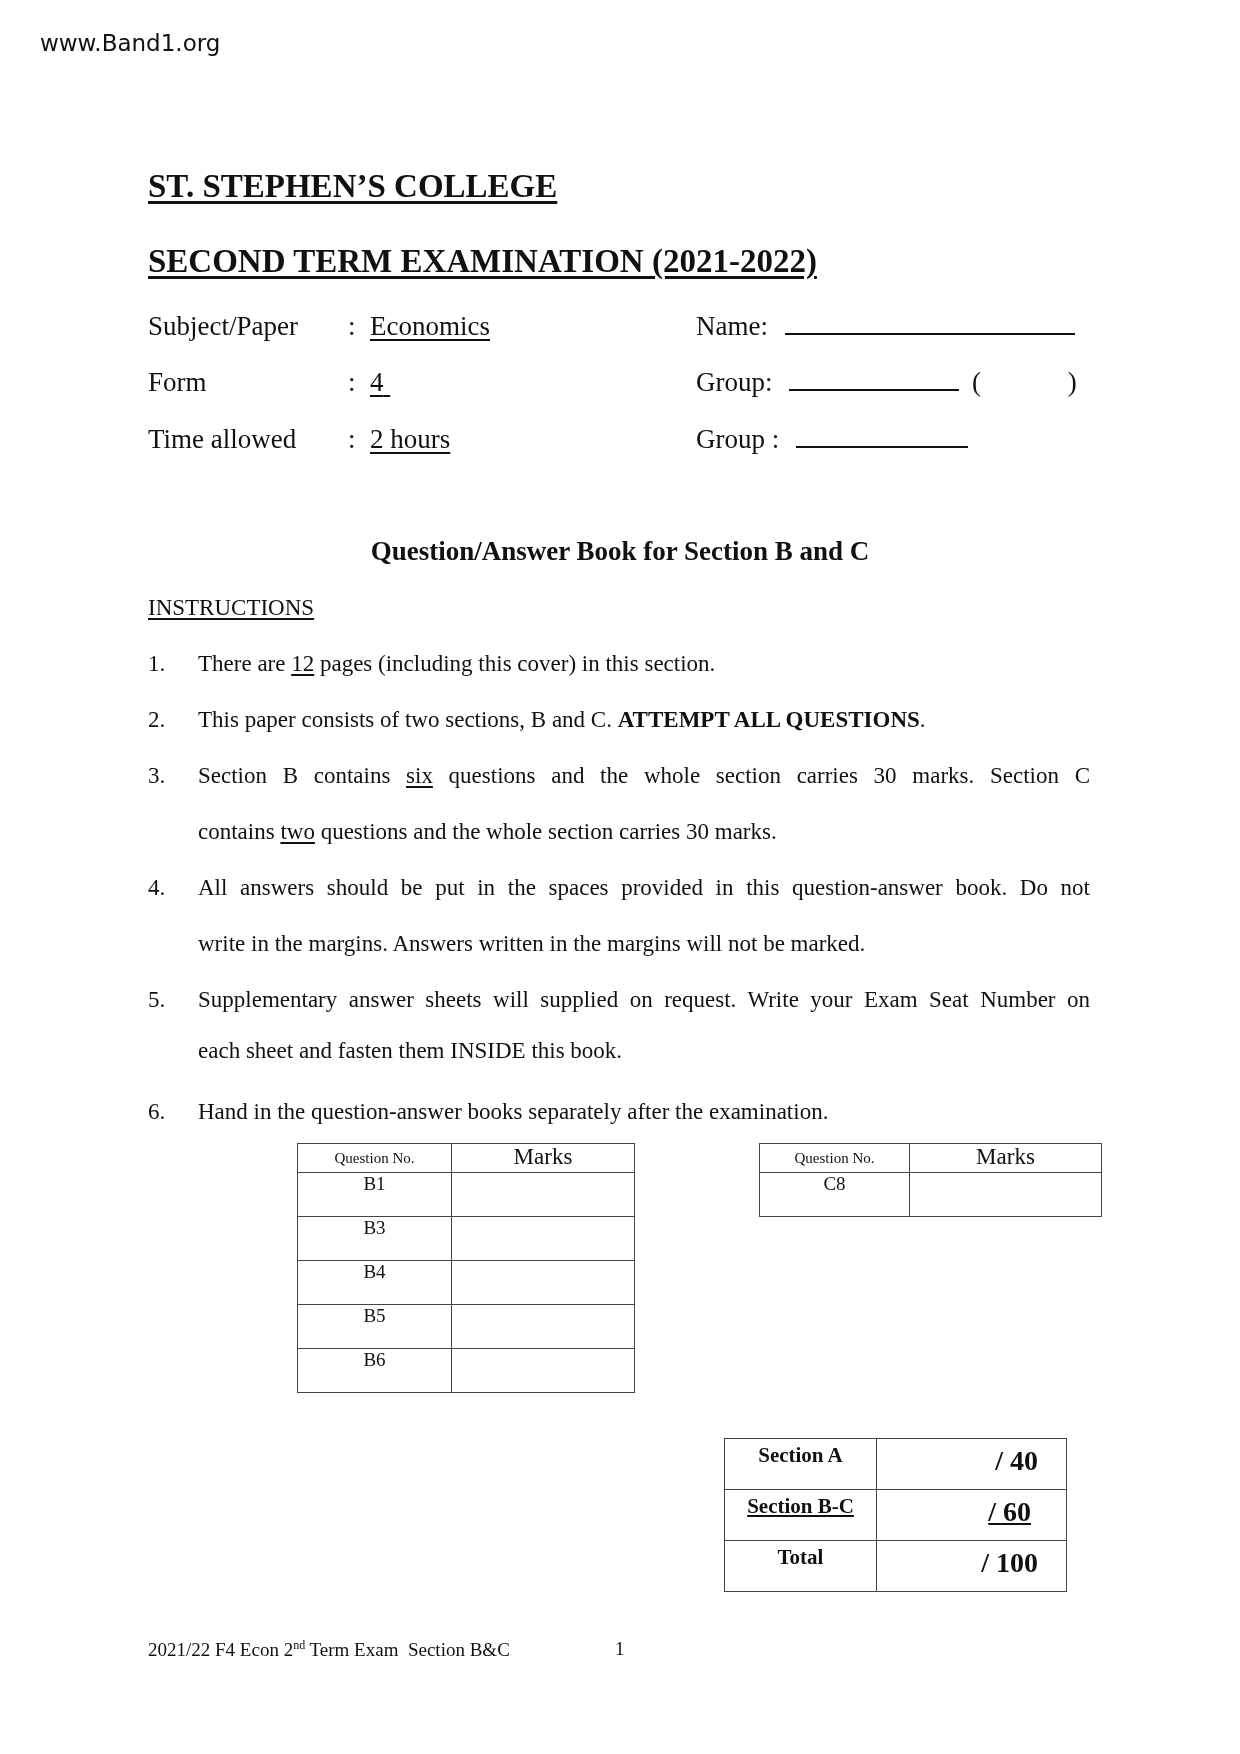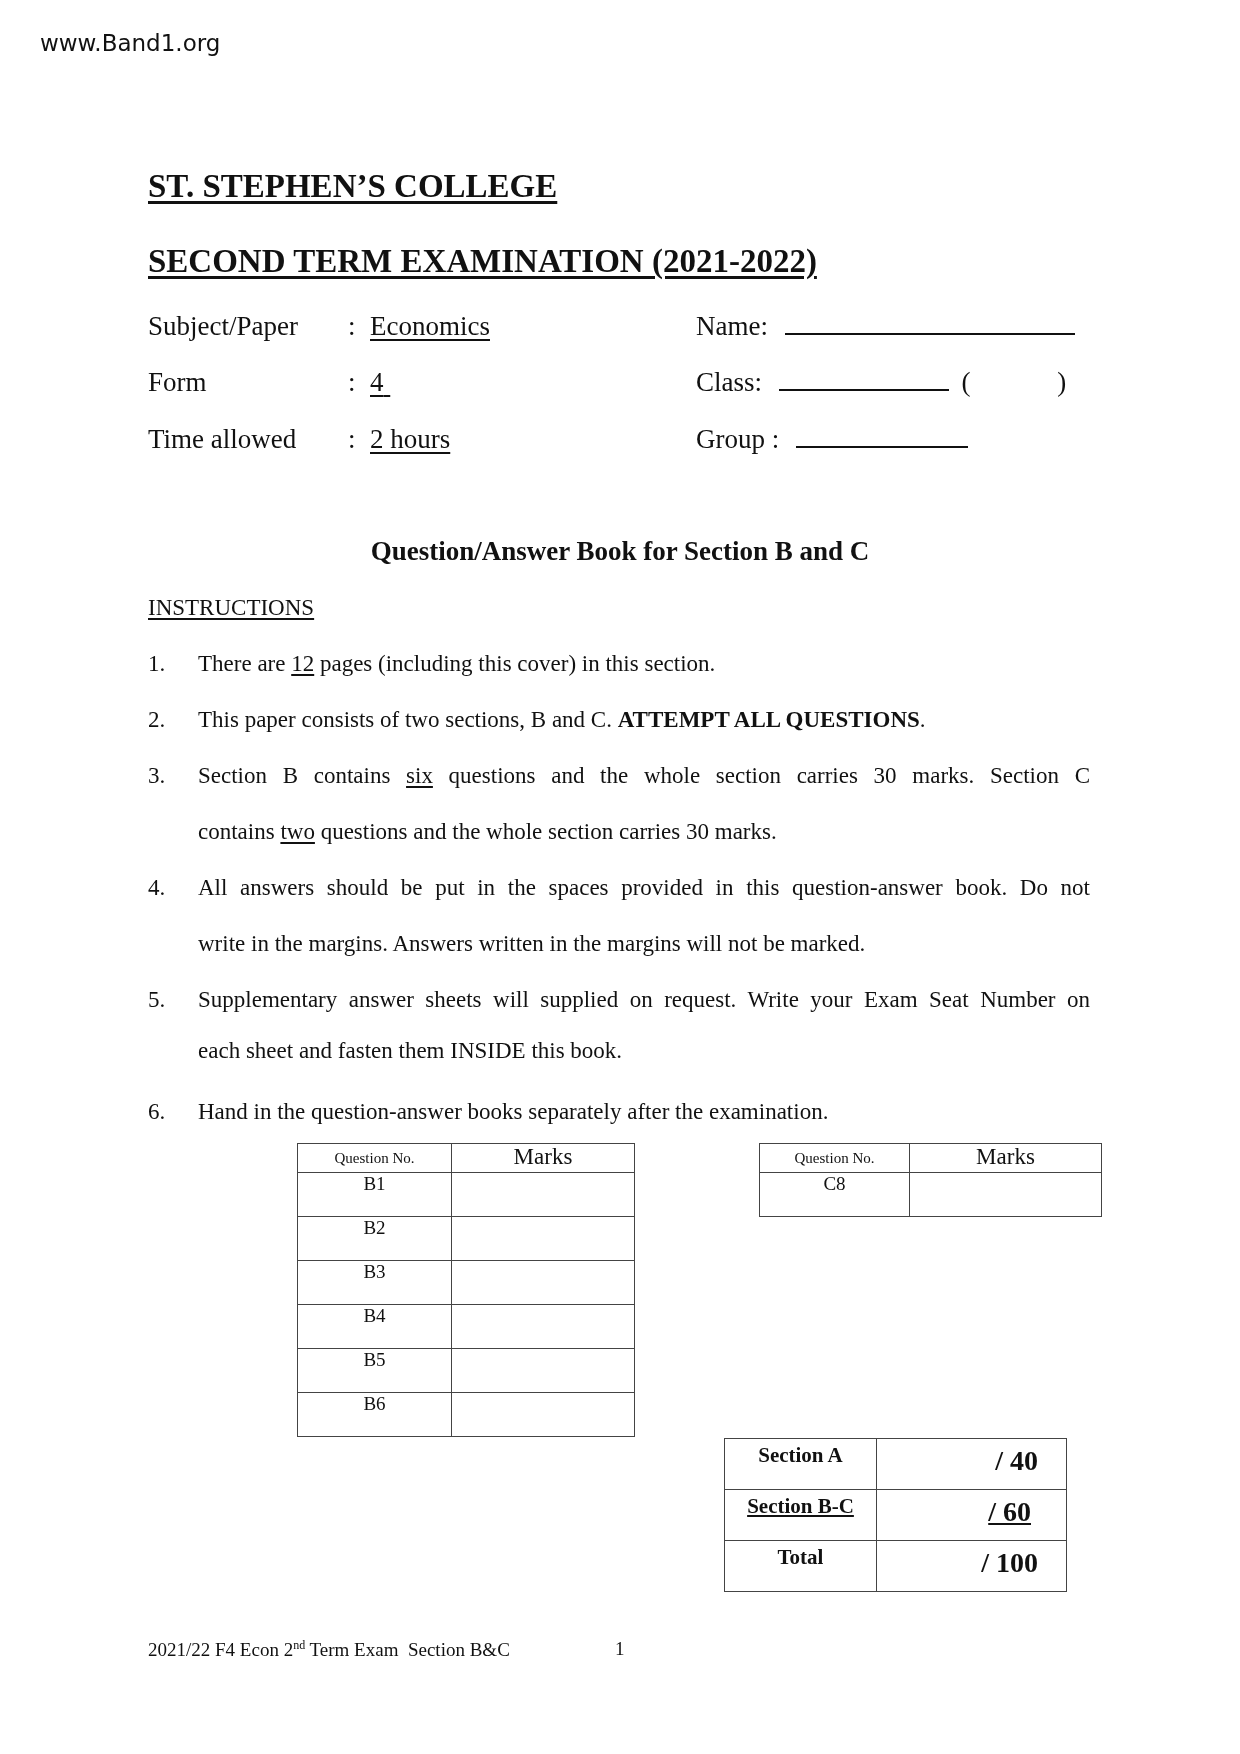--- a/index.html
+++ b/index.html
@@ -53,21 +53,21 @@
 
 <div class="abs meta-label" style="top:424px;">Time allowed</div>
 <div class="abs meta-colon" style="top:424px;">:</div>
 <div class="abs meta-value" style="top:424px;">2 hours</div>
 
 <div class="abs meta-r-label" style="top:311px;">
   <span>Name:</span>
   <span class="blank" style="width:290px; margin-left:10px;"></span>
 </div>
 <div class="abs meta-r-label" style="top:367px;">
-  <span>Class:</span>
+  <span>Group:</span>
   <span class="blank" style="width:170px; margin-left:10px;"></span>
   <span style="margin-left:6px;">(</span>
   <span style="margin-left:80px;">)</span>
 </div>
 <div class="abs meta-r-label" style="top:424px;">
   <span>Group :</span>
   <span class="blank" style="width:172px; margin-left:10px;"></span>
 </div>
 
 <div class="abs subtitle" style="top:536px;">Question/Answer Book for Section B and C</div>
@@ -96,24 +96,20 @@
 <div class="abs item-text" style="top:1099px;">Hand in the question-answer books separately after the examination.</div>
 
 <table class="marks" style="left:297px; top:1143px; width:338px;">
   <tbody>
       <tr style="height:29px;">
     <td class="qhdr" style="width:153px;">Question No.</td>
     <td class="mhdr">Marks</td>
   </tr>
   <tr style="height:44px;">
         <td class="qcell">B1</td>
-        <td></td>
-      </tr>
-  <tr style="height:44px;">
-        <td class="qcell">B2</td>
         <td></td>
       </tr>
   <tr style="height:44px;">
         <td class="qcell">B3</td>
         <td></td>
       </tr>
   <tr style="height:44px;">
         <td class="qcell">B4</td>
         <td></td>
       </tr>

